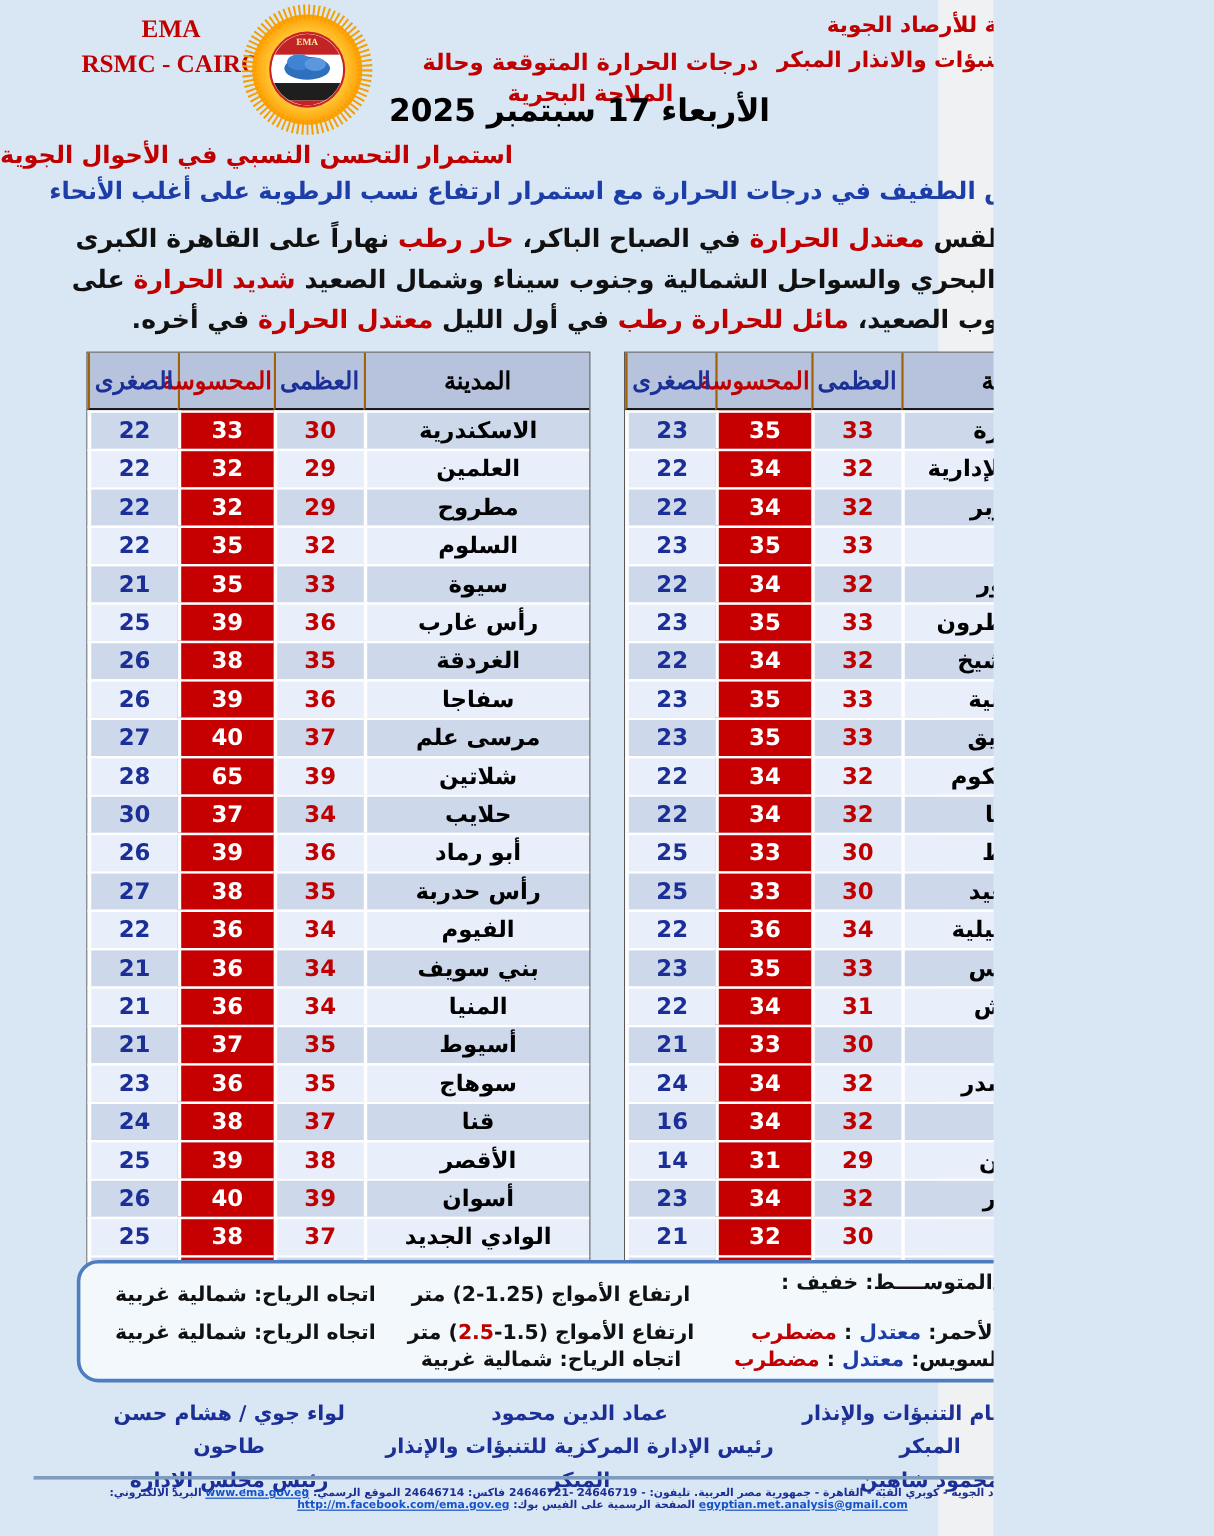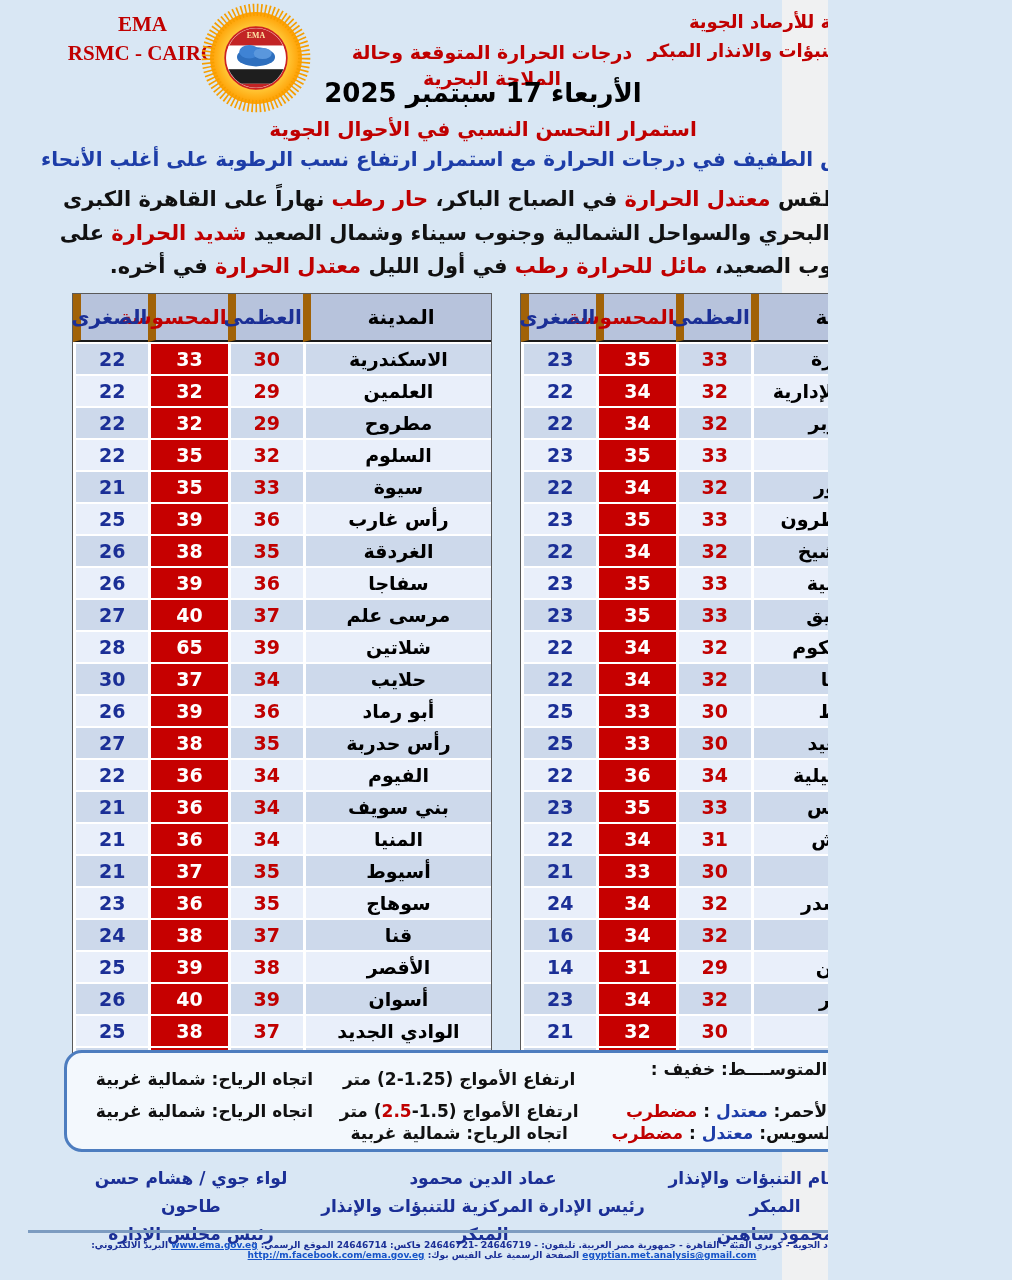--- a/index.html
+++ b/index.html
@@ -12,35 +12,35 @@
             font-family:"Liberation Serif",serif;font-weight:bold;font-size:21px;line-height:1.4;}
   .logo{position:absolute;left:200px;top:2px;width:112px;height:112px;}
   .doc-title{position:absolute;left:316px;top:40px;width:352px;text-align:center;direction:rtl;
              color:#c00000;font-weight:bold;font-size:19px;line-height:1.35;}
   .org{position:absolute;left:646px;top:8px;width:326px;text-align:center;direction:rtl;
        color:#c00000;font-weight:bold;font-size:18px;line-height:1.6;}
   .date{position:absolute;left:0;top:78px;width:966px;text-align:center;direction:rtl;
         color:#000;font-weight:bold;font-size:26px;}
 
   
-  .sum1{position:absolute;left:0;top:117px;width:966px;text-align:center;direction:rtl;
+  .sum1{position:absolute;left:0;top:117px;width:966px;text-align:left;direction:rtl;
         color:#c00000;font-weight:bold;font-size:20px;}
   .sum2{position:absolute;left:0;top:147px;width:966px;text-align:center;direction:rtl;
         color:#1d3da8;font-weight:bold;font-size:20px;}
   .body-par{position:absolute;left:36px;top:183px;width:894px;direction:rtl;text-align:center;
             font-weight:bold;font-size:21px;line-height:1.6;color:#111;}
 
   
   .temps{position:absolute;border-collapse:separate;border-spacing:0;direction:rtl;width:420px;
          table-layout:fixed;border:1px solid #5a5a5a;}
   .t-right{top:293px;left:520px;}
   .t-left{top:293px;left:72px;}
   .c-city{width:45%}.c-max{width:18%}.c-feels{width:19%}.c-min{width:18%}
   .temps th{background:#b7c3dc;height:44px;font-size:20px;font-weight:bold;
-            border-bottom:2px solid #1a1a1a;border-left:8px solid #a16207;}
+            border-bottom:2px solid #1a1a1a;border-left:2px solid #a16207;font-family:Liberation Serif, serif;}
   .temps th.city{color:#000;}
   .temps th.max,.temps th.min{color:#1b2f96;}
   .temps th.feels{color:#c00000;}
   .temps td{height:28px;text-align:center;font-weight:bold;font-size:19px;
             border-top:2px solid #fff;border-left:3px solid #fff;}
   .temps td.city{color:#000;}
   .temps td.max{color:#c00000;}
   .temps td.min{color:#1b2f96;}
   .temps td.feels{background:#c60000 !important;color:#fff;}
   .temps tbody tr:nth-child(odd) td{background:#cdd9eb;}

